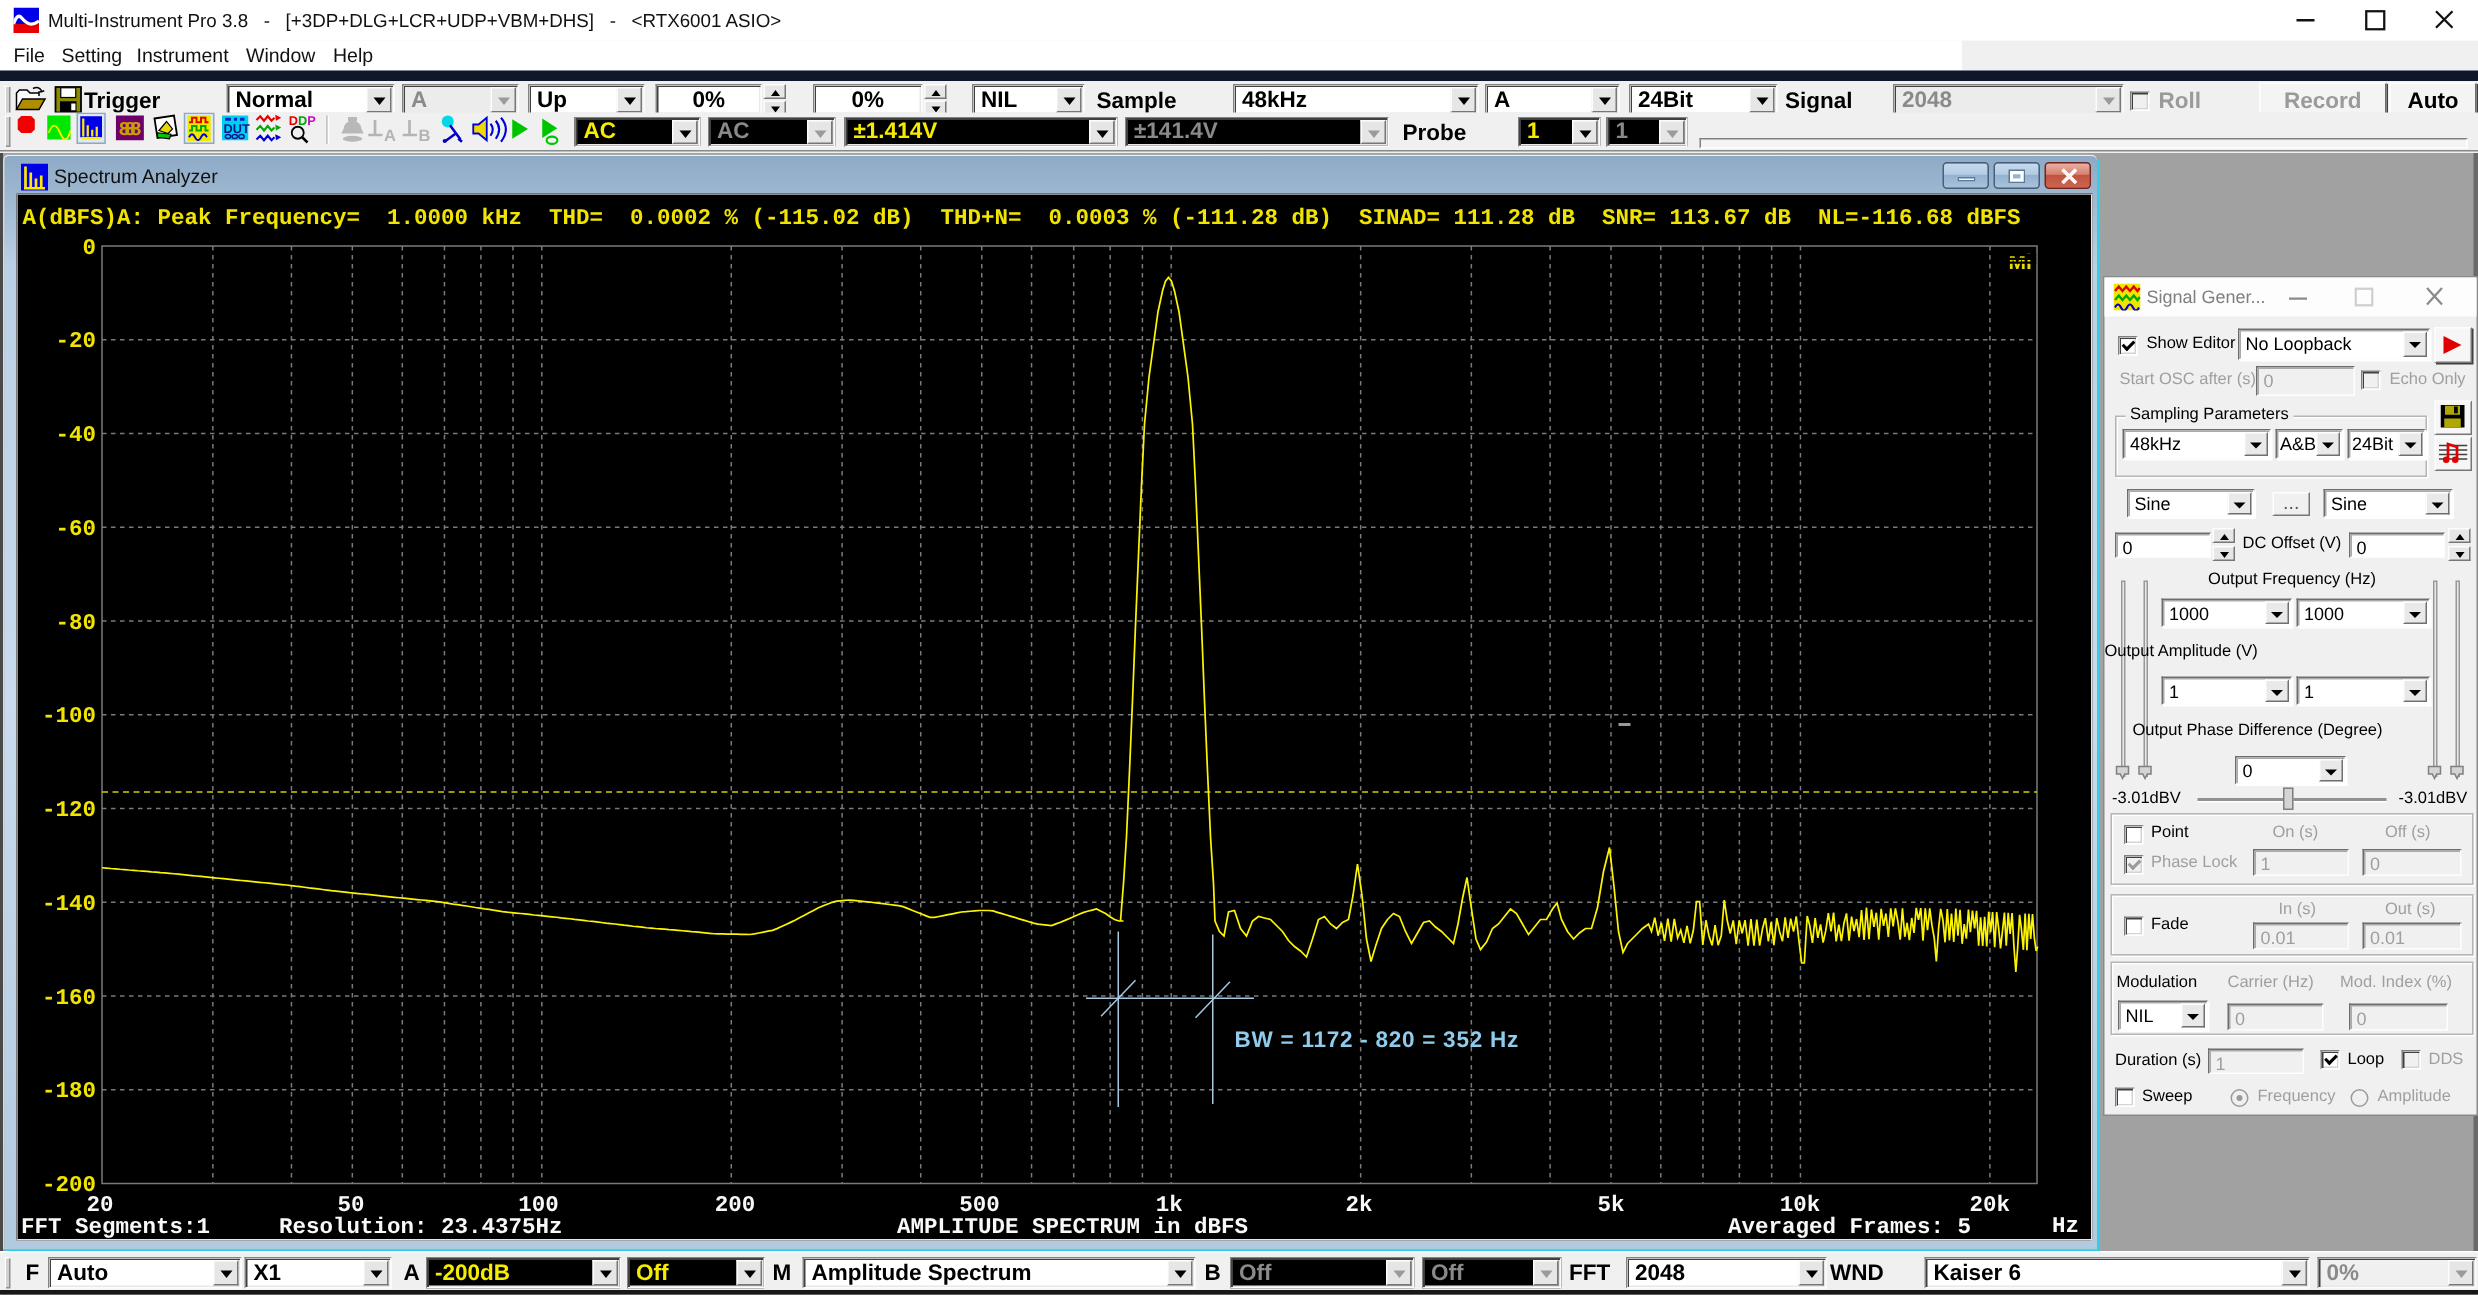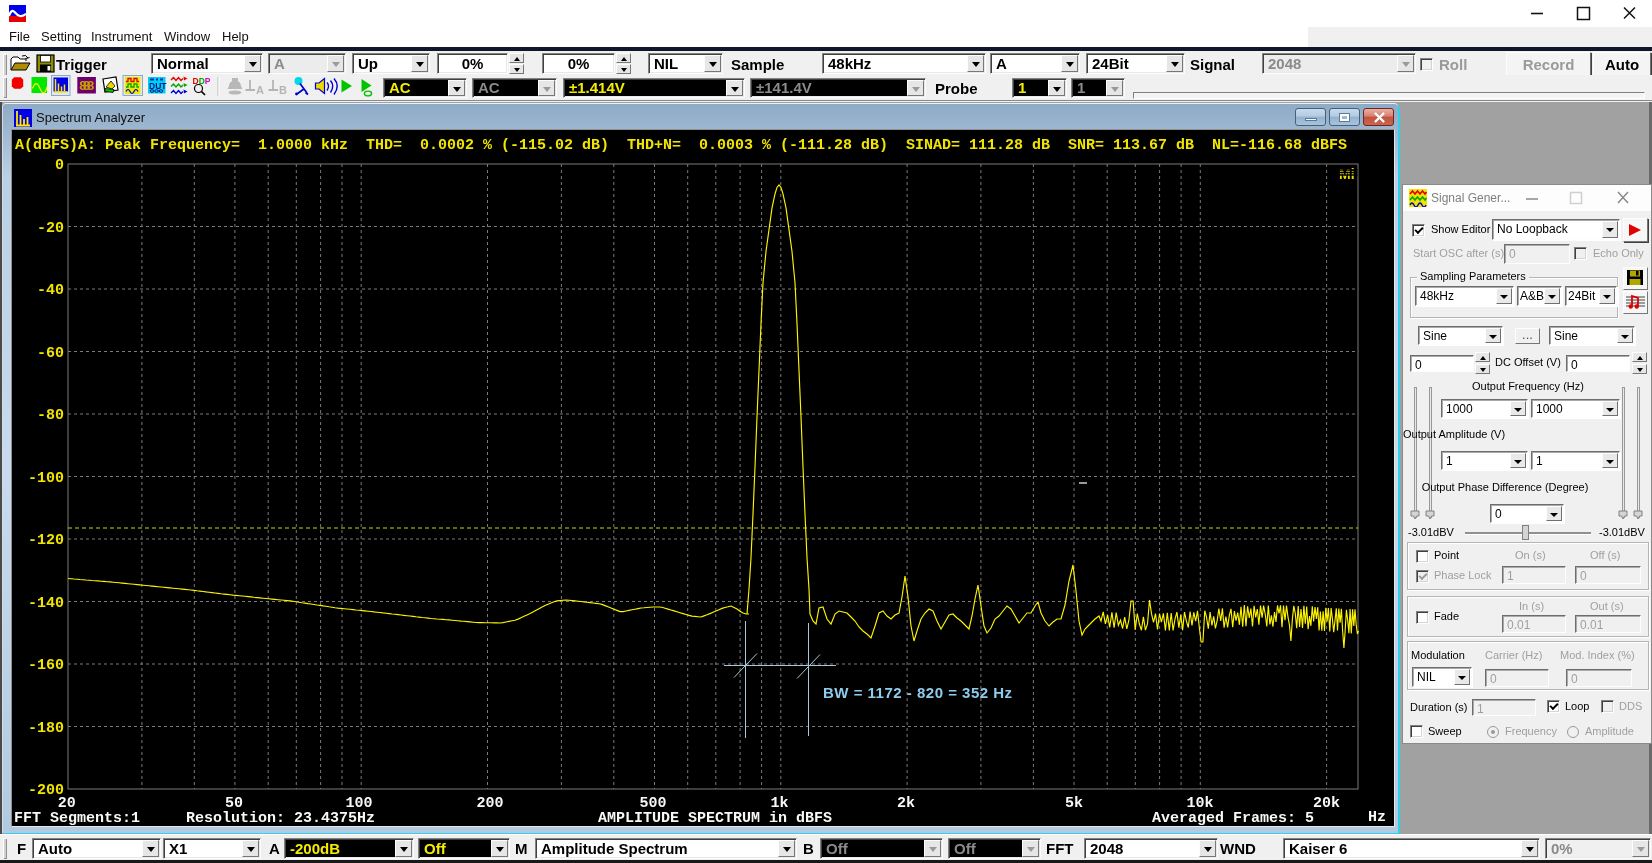--- a/index.html
+++ b/index.html
@@ -39,36 +39,37 @@
 .rd.s:after{content:"";position:absolute;left:3px;top:3px;width:4px;height:4px;border-radius:50%;background:#9a9a9a}
 </style></head>
 <body>
 
 <div class="abs" style="left:0;top:0;width:1652px;height:27px;background:#fff">
   <svg class="abs" style="left:9px;top:5px" width="17" height="17" viewBox="0 0 17 17">
     <rect x="0" y="0" width="17" height="17" fill="#0000e8"></rect>
     <rect x="0" y="11" width="17" height="6" fill="#e80000"></rect>
     <path d="M0 11 Q2.5 3.5 5.5 7 T11 11 T17 9" fill="none" stroke="#fff" stroke-width="2.2"></path>
   </svg>
+  <div class="abs" style="left:32px;top:7px;font-size:12.5px;color:#111">Multi-Instrument Pro 3.8&nbsp;&nbsp; -&nbsp;&nbsp; [+3DP+DLG+LCR+UDP+VBM+DHS]&nbsp;&nbsp; -&nbsp;&nbsp; &lt;RTX6001 ASIO&gt;</div>
   <svg class="abs" style="left:1524px;top:0" width="128" height="27" viewBox="0 0 128 27">
     <line x1="7" y1="13.5" x2="19" y2="13.5" stroke="#111" stroke-width="1.6"></line>
     <rect x="53.5" y="7.5" width="12" height="12" fill="none" stroke="#111" stroke-width="1.5"></rect>
     <path d="M100 7.5 L111 18.5 M111 7.5 L100 18.5" stroke="#111" stroke-width="1.5"></path>
   </svg>
 </div>
 
 <div class="abs" style="left:0;top:27px;width:1308px;height:20px;background:#fff;font-size:13px;color:#111">
   <span class="abs" style="left:9px;top:2px">File</span>
   <span class="abs" style="left:41px;top:2px">Setting</span>
   <span class="abs" style="left:91px;top:2px">Instrument</span>
   <span class="abs" style="left:164px;top:2px">Window</span>
   <span class="abs" style="left:222px;top:2px">Help</span>
 </div>
 
-<div class="abs" id="row1" style="left:0;top:47px;width:1652px;height:28px;background:#f0f0f0;border-top:4px solid #0f172a">
+<div class="abs" id="row1" style="left:0;top:47px;width:1652px;height:28px;background:#f0f0f0;border-top:7px solid #0f172a">
   <div class="abs" style="left:3px;top:3px;width:3px;height:22px;border-left:1px solid #fff;border-top:1px solid #fff;background:#d0d0d0;box-shadow:1px 1px 0 #909090"></div>
   <svg class="abs" style="left:10px;top:3px" width="22" height="19" viewBox="0 0 22 19">
     <path d="M1 16 L1 5 L3 3 L8 3 L10 5 L16 5 L16 7" fill="#fff" stroke="#000" stroke-width="1"></path>
     <path d="M1 16 L5 9 L20 9 L16 16 Z" fill="#b08d00" stroke="#000" stroke-width="1"></path>
     <path d="M12 2 q4 -2 6 2 l1.5 -0.5 M18 4 l-2.5 0.5" fill="none" stroke="#000" stroke-width="1"></path>
   </svg>
   <svg class="abs" style="left:36px;top:3px" width="20" height="19" viewBox="0 0 20 19">
     <rect x="1" y="1" width="17" height="17" fill="#8c8c00" stroke="#000" stroke-width="1.2"></rect>
     <rect x="4.5" y="1.5" width="10" height="6.5" fill="#fff" stroke="#000" stroke-width="0.8"></rect>
     <rect x="4" y="10.5" width="11" height="7.5" fill="#000"></rect>

